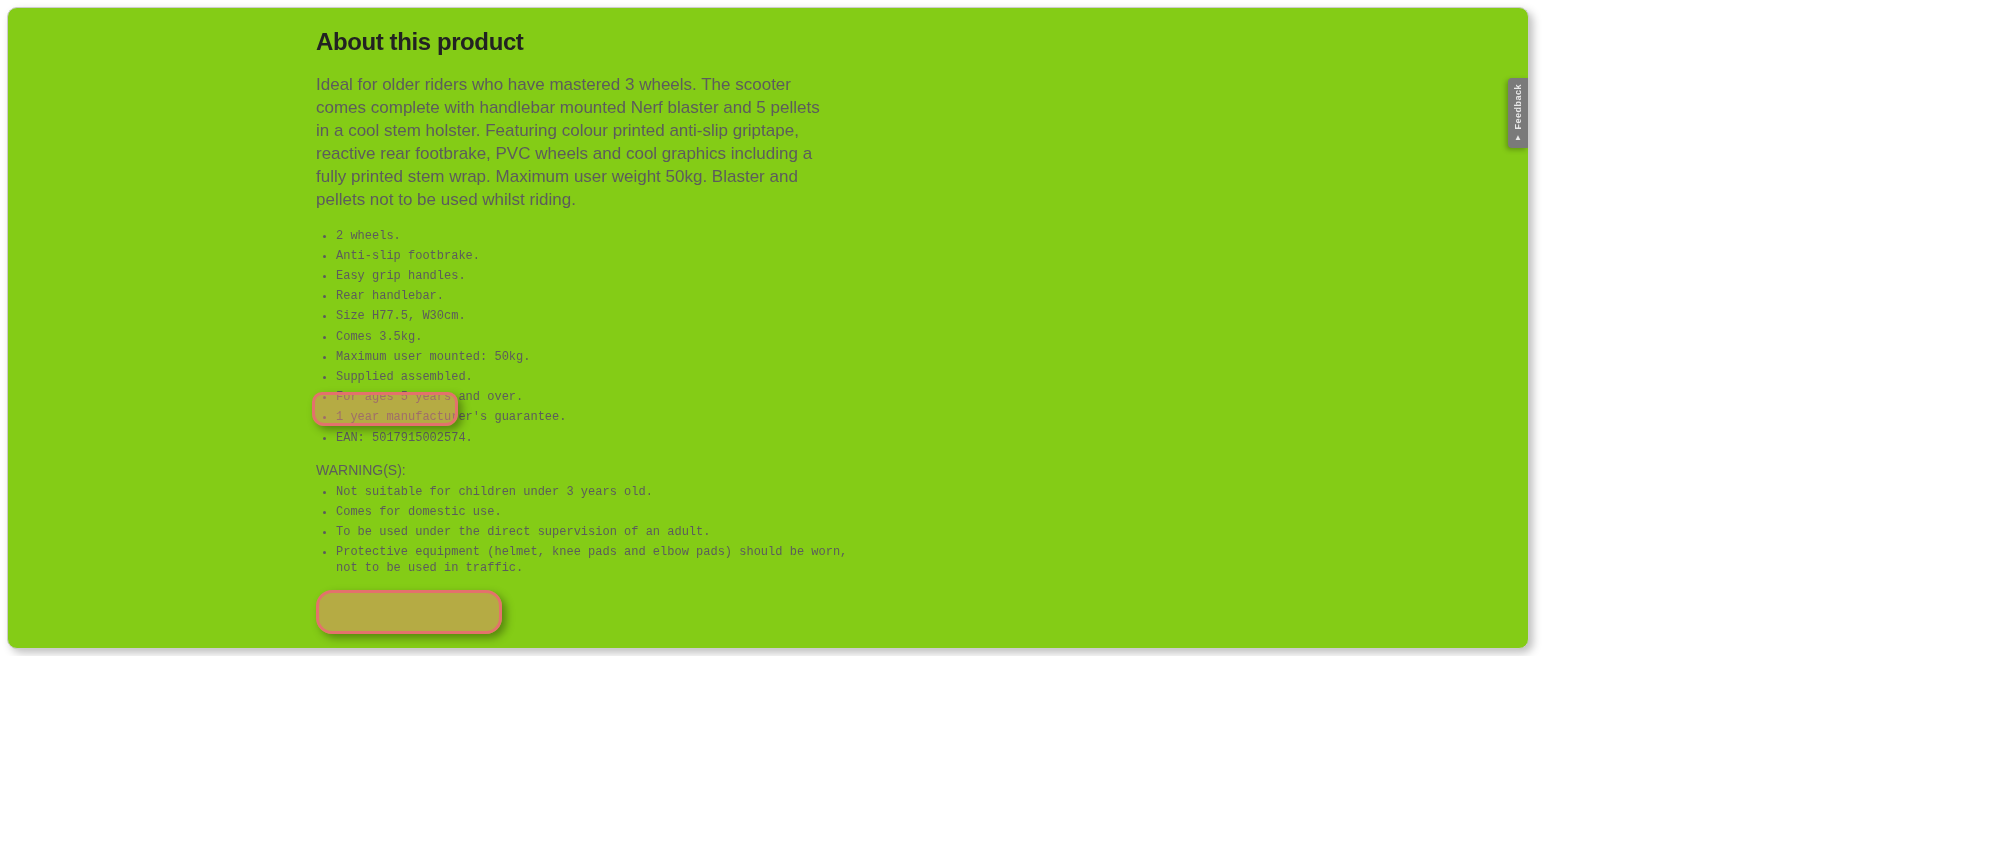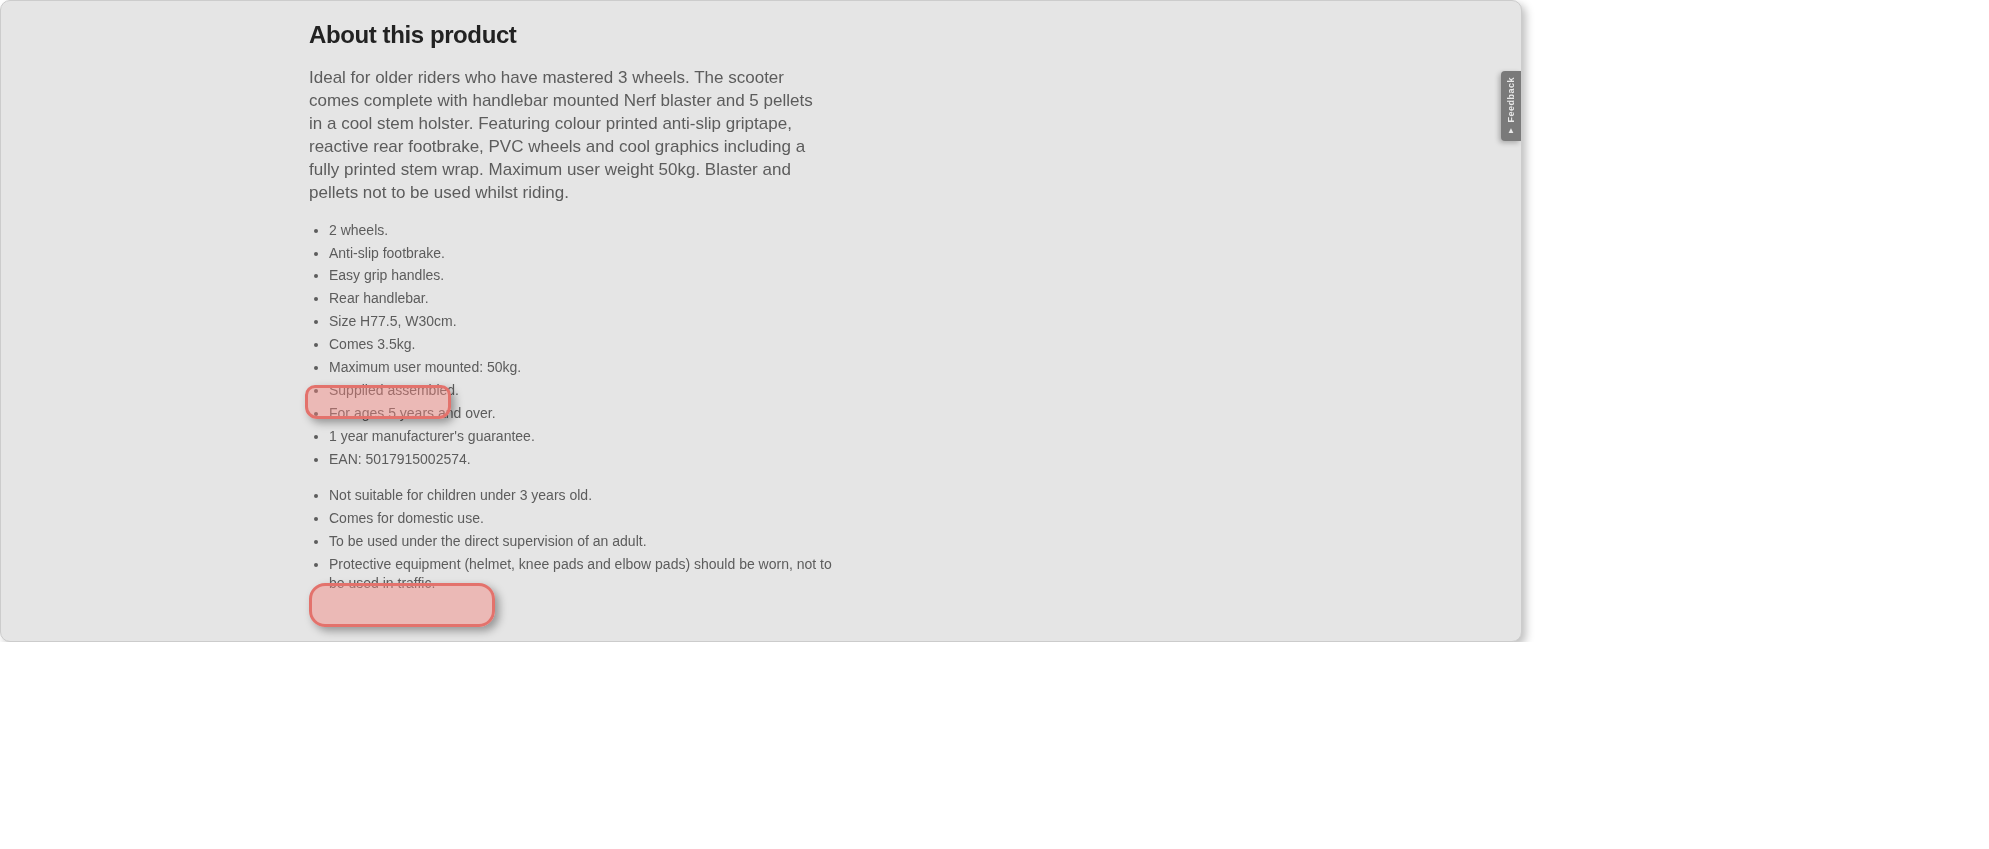--- a/index.html
+++ b/index.html
@@ -6,22 +6,22 @@
     margin: 0;
     padding: 0;
     background: #fff;
     font-family: "Segoe UI", Arial, Helvetica, sans-serif;
     color: #585858;
     font-size: 14px;
   }
   .page {
     width: 1520px;
     height: 640px;
-    margin: 0;
-    background: #e5e5e5;
+    margin: 7px;
+    background: #84cc16;
     border: 1px solid #ccc;
     border-radius: 10px;
     box-shadow: 4px 4px 8px rgba(0,0,0,0.25);
     position: relative;
     overflow: hidden;
   }
   .content {
     width: 920px;
     margin-left: 308px;
     padding-top: 20px;
@@ -39,26 +39,27 @@
     color: #5c5c5c;
     margin: 0 0 14px 0;
     max-width: 520px;
   }
   ul.bullets {
     margin: 0 0 14px 0;
     padding-left: 20px;
     max-width: 520px;
   }
   ul.bullets li {
-    font-size: 14px;
+    font-size: 12px;
     line-height: 1.35;
     color: #5c5c5c;
     margin: 0 0 0 0;
     padding: 2px 0;
     list-style-type: disc;
+    font-family: Liberation Mono, monospace;
   }
   .warn-label {
     font-size: 14px;
     color: #5c5c5c;
     margin: 0 0 4px 0;
   }
   
   .hl {
     position: absolute;
     background: rgba(241, 130, 124, 0.45);
@@ -131,20 +132,21 @@
       <li>Rear handlebar.</li>
       <li>Size H77.5, W30cm.</li>
       <li>Comes 3.5kg.</li>
       <li>Maximum user mounted: 50kg.</li>
       <li>Supplied assembled.</li>
       <li>For ages 5 years and over.</li>
       <li>1 year manufacturer's guarantee.</li>
       <li>EAN: 5017915002574.</li>
     </ul>
 
+    <div class="warn-label">WARNING(S):</div>
     <ul class="bullets">
       <li>Not suitable for children under 3 years old.</li>
       <li>Comes for domestic use.</li>
       <li>To be used under the direct supervision of an adult.</li>
       <li>Protective equipment (helmet, knee pads and elbow pads) should be worn, not to be used in traffic.</li>
     </ul>
 
   </div>
 
   <div class="hl hl-ean"></div>

